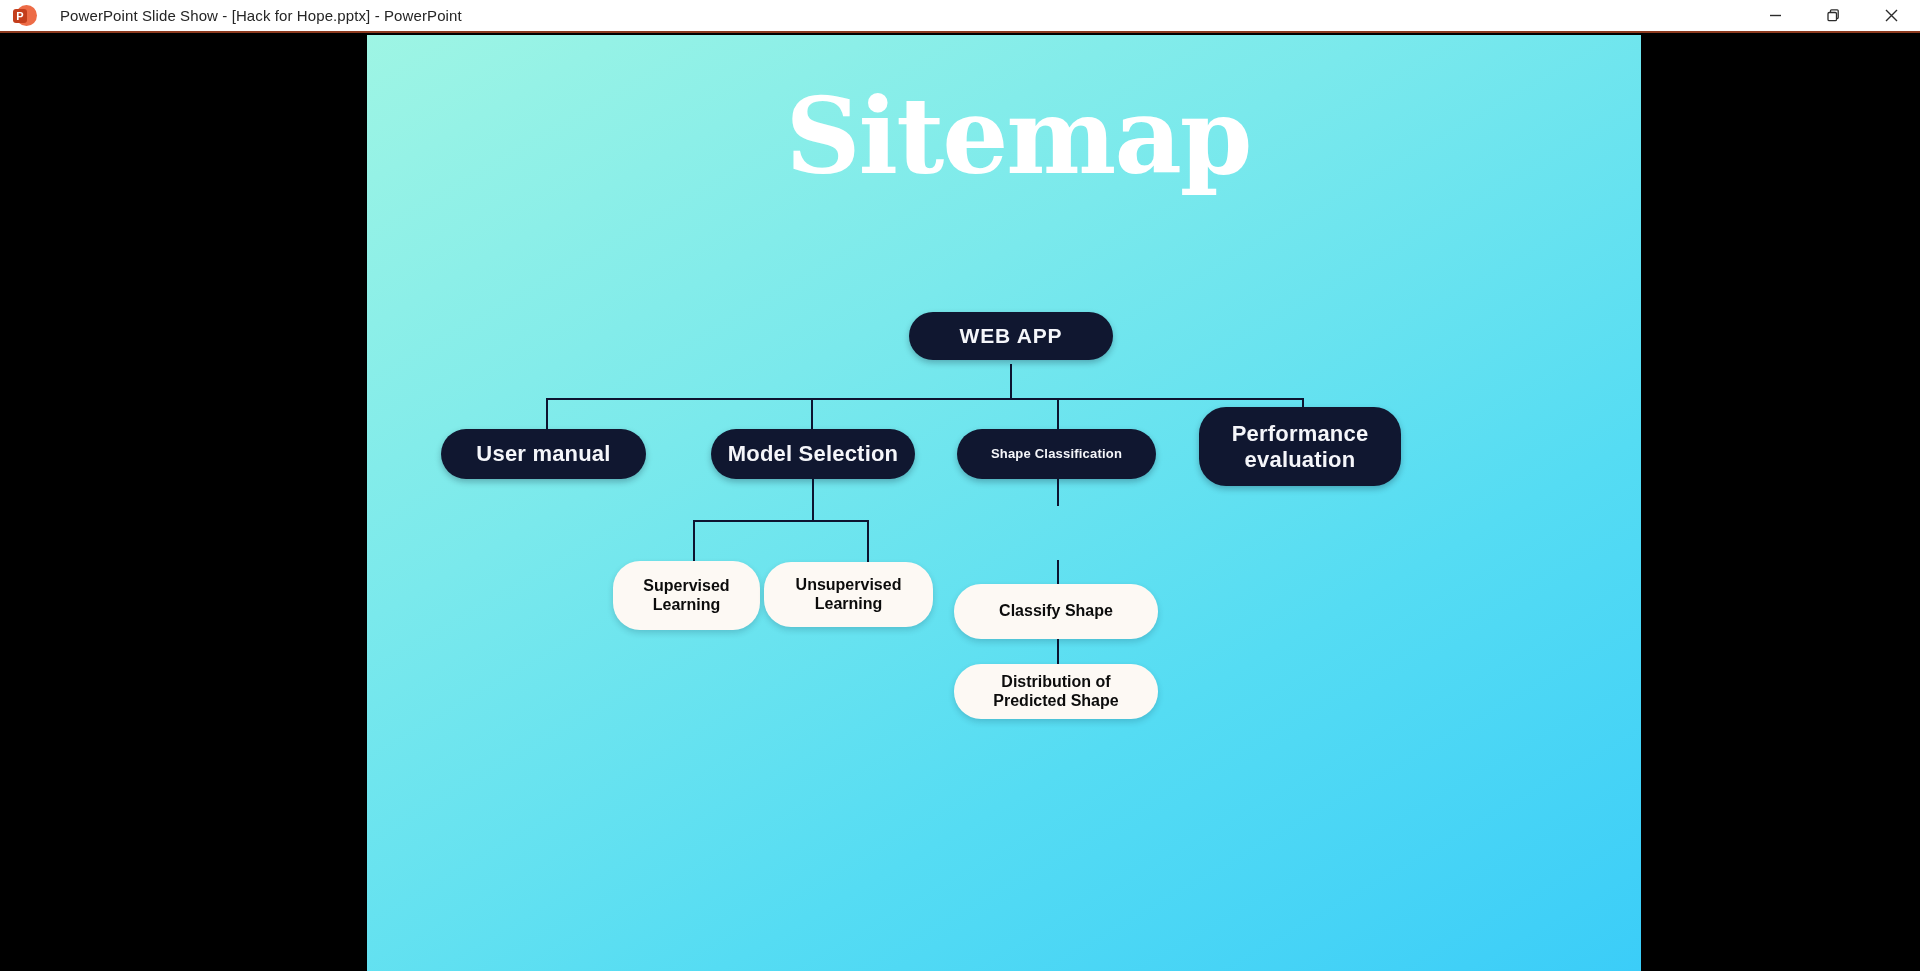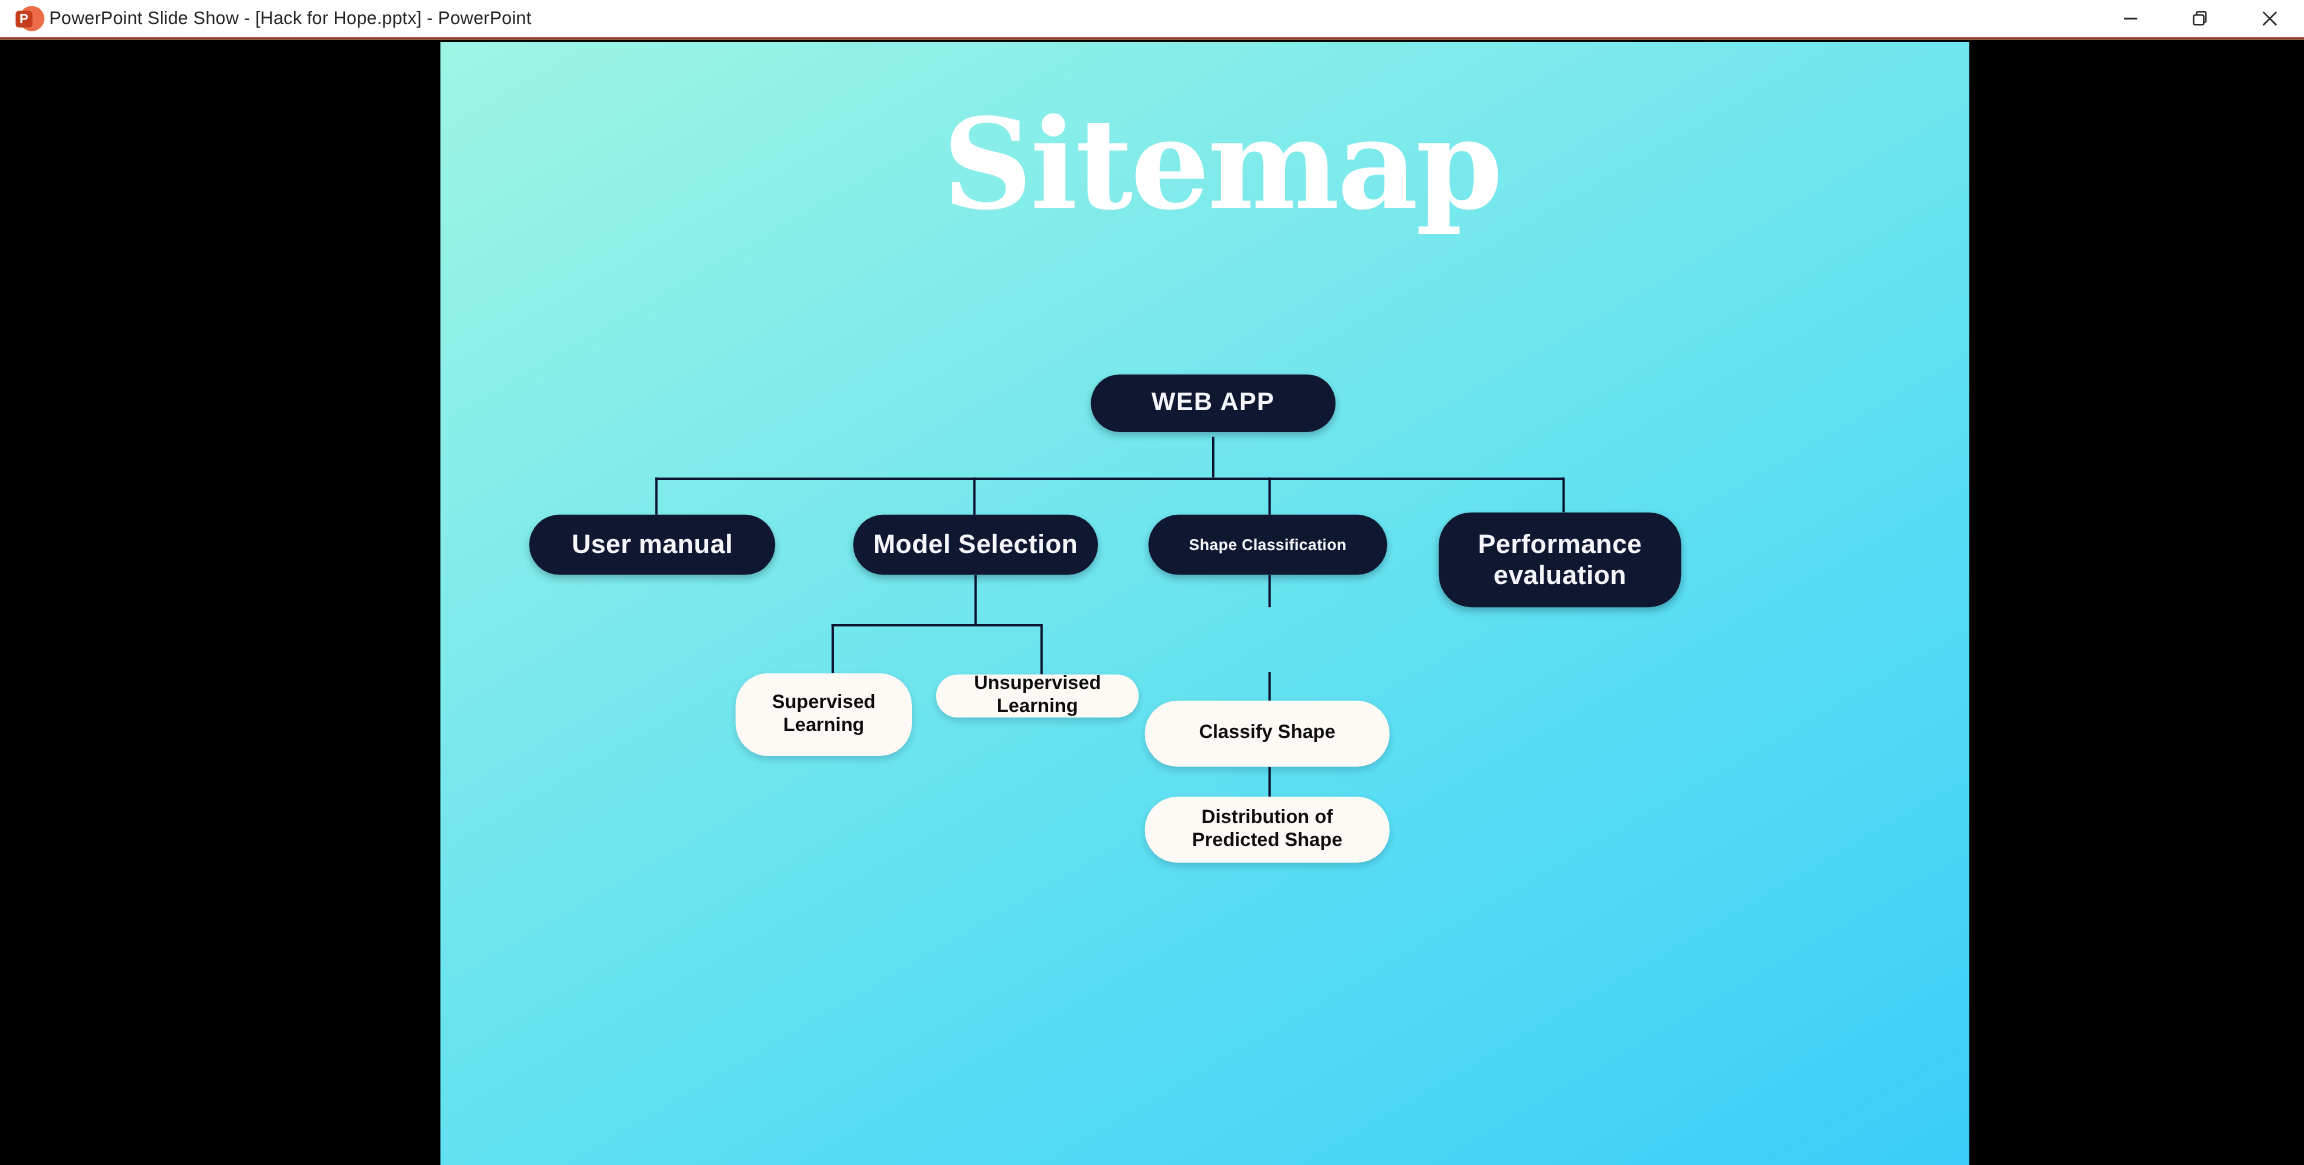--- a/index.html
+++ b/index.html
@@ -15,21 +15,21 @@
   .app-icon .disc{
     position:absolute; right:0; top:1px; width:21px; height:21px;
     border-radius:50%; background:#ed6c47;
   }
   .app-icon .badge{
     position:absolute; left:0; top:5px; width:14px; height:14px;
     border-radius:3px; background:#c43e1c; color:#fff;
     font-size:11px; font-weight:bold; line-height:14px; text-align:center;
   }
   .title-text{
-    margin-left:4px; font-size:15px; color:#252525; letter-spacing:.1px;
+    margin-left:23px; font-size:15px; color:#252525; letter-spacing:.1px;
     white-space:nowrap;
   }
   .win-controls{ margin-left:auto; display:flex; height:100%; }
   .win-btn{
     width:58px; height:100%; display:flex; align-items:center; justify-content:center;
     background:transparent; border:none; cursor:pointer;
   }
   .win-btn svg{ display:block; }
 
   
@@ -62,23 +62,23 @@
     background:#fdf9f4; color:#0c0c0c;
     box-shadow:0 3px 6px rgba(6,40,60,.18);
     font-size:16px; line-height:1.18;
   }
 
   
   #n-webapp   { left:542px; top:277px; width:204px; height:48px; font-size:21px; letter-spacing:.8px; }
   #n-usermanual { left:74px;  top:394px; width:205px; height:50px; }
   #n-modelsel   { left:344px; top:394px; width:204px; height:50px; }
   #n-shapeclass { left:590px; top:394px; width:199px; height:50px; font-size:13px; }
-  #n-perfeval   { left:832px; top:392px; width:202px; height:79px; padding:0 24px; }
+  #n-perfeval   { left:832px; top:372px; width:202px; height:79px; padding:0 24px; }
   #n-supervised { left:246px; top:526px; width:147px; height:69px; padding:0 18px; }
-  #n-unsupervised{ left:413px; top:527px; width:169px; height:36px; padding:0 20px; }
+  #n-unsupervised{ left:397px; top:527px; width:169px; height:65px; padding:0 20px; }
   #n-upload     { left:587px; top:471px; width:204px; height:54px; }
   #n-classify   { left:587px; top:549px; width:204px; height:55px; }
   #n-distribution{ left:587px; top:629px; width:204px; height:55px; padding:0 28px; }
 
   
   .vline,.hline{ position:absolute; background:#0d1430; }
   .vline{ width:1.5px; }
   .hline{ height:1.5px; }
   #l-root      { left:643px; top:329px; height:34px; }
   #l-bar1      { left:179px; top:363px; width:757px; }

